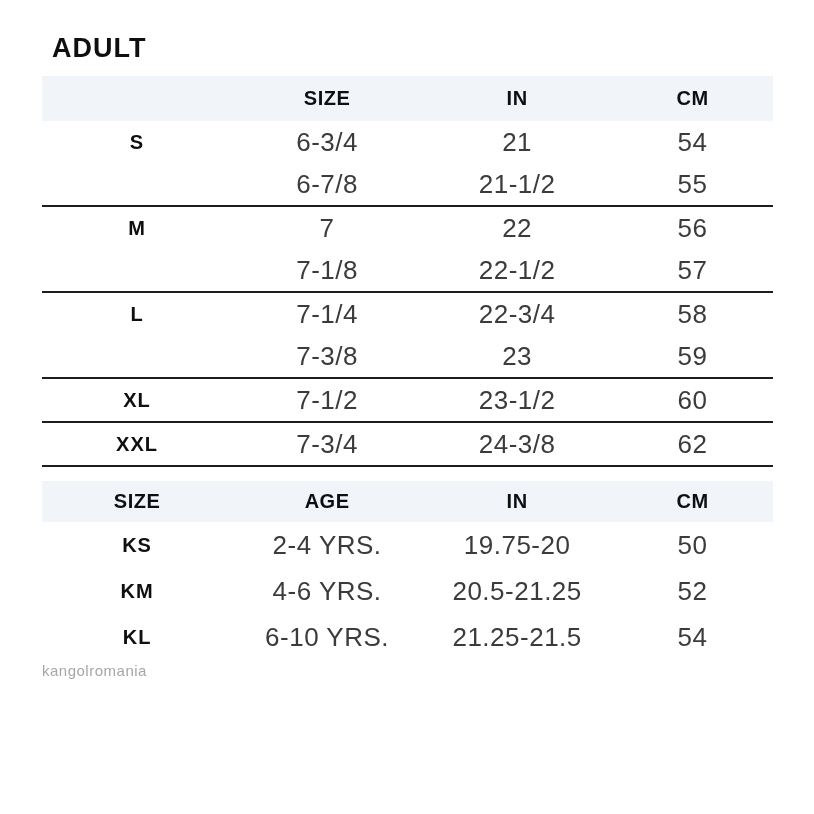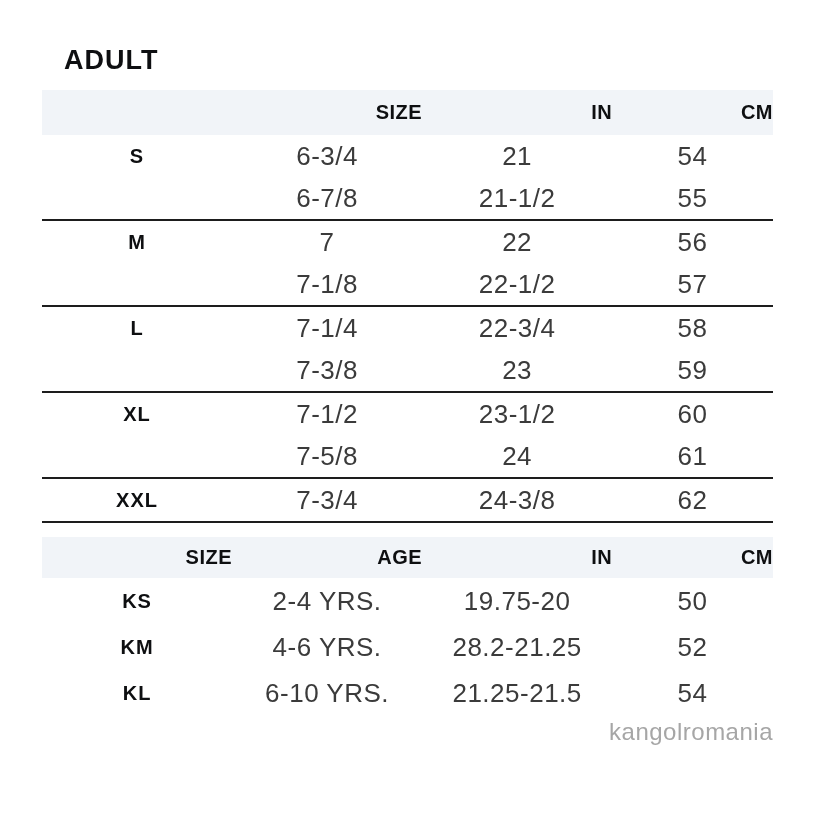--- a/index.html
+++ b/index.html
@@ -11,21 +11,21 @@
     position: relative;
     width: 814px;
     height: 814px;
     box-sizing: border-box;
     padding: 30px 41px 0 42px;
     background: #ffffff;
     font-family: "Liberation Sans", sans-serif;
     overflow: hidden;
   }
   .section-title {
-    margin: 16px;
+    margin: 4px;
     padding-left: 6px;
     font-size: 27px;
     line-height: 28px;
     font-weight: 800;
     letter-spacing: 1px;
     color: var(--title-color, #0e0f11);
   }
   .kids-title {
     margin-top: 16px;
   }
@@ -36,21 +36,21 @@
   }
   .adult-table { margin-top: 14px; }
   .kids-table  { margin-top: 14px; }
   th {
     background: var(--header-bg, #f1f4f8);
     height: 45px;
     font-size: 20px;
     font-weight: 700;
     letter-spacing: 0.5px;
     color: var(--title-color, #0e0f11);
-    text-align: right;
+    text-align: center;
     padding: 0;
   }
   .kids-table th { height: 41px; }
   td {
     height: 42px;
     text-align: center;
     vertical-align: middle;
     font-size: 26px;
     font-weight: 300;
     letter-spacing: 0.5px;
@@ -62,22 +62,22 @@
     font-weight: 700;
     font-size: 20px;
     letter-spacing: 1px;
     color: var(--title-color, #0e0f11);
   }
   tbody.size-group {
     border-bottom: 2px solid var(--divider-color, #1d1d1d);
   }
   .watermark {
     margin-top: 2px;
-    text-align: right;
-    font-size: 24px;
+    text-align: left;
+    font-size: 15px;
     letter-spacing: 0.5px;
     color: var(--watermark-color, #a6a6a6);
   }
 </style>
 </head>
 <body>
 
 <div class="page">
 
   <h1 class="section-title">ADULT</h1>
@@ -143,26 +143,20 @@
       </tr>
     </tbody>
 
     <tbody class="size-group">
       <tr>
         <td class="size-label">XL</td>
         <td>7-1/2</td>
         <td>23-1/2</td>
         <td>60</td>
       </tr>
-      <tr>
-        <td class="size-label"></td>
-        <td>7-5/8</td>
-        <td>24</td>
-        <td>61</td>
-      </tr>
     </tbody>
 
     <tbody class="size-group">
       <tr>
         <td class="size-label">XXL</td>
         <td>7-3/4</td>
         <td>24-3/8</td>
         <td>62</td>
       </tr>
     </tbody>
@@ -187,21 +181,21 @@
     <tbody>
       <tr>
         <td class="size-label">KS</td>
         <td>2-4 YRS.</td>
         <td>19.75-20</td>
         <td>50</td>
       </tr>
       <tr>
         <td class="size-label">KM</td>
         <td>4-6 YRS.</td>
-        <td>28.2-21.25</td>
+        <td>20.5-21.25</td>
         <td>52</td>
       </tr>
       <tr>
         <td class="size-label">KL</td>
         <td>6-10 YRS.</td>
         <td>21.25-21.5</td>
         <td>54</td>
       </tr>
     </tbody>
   </table>

